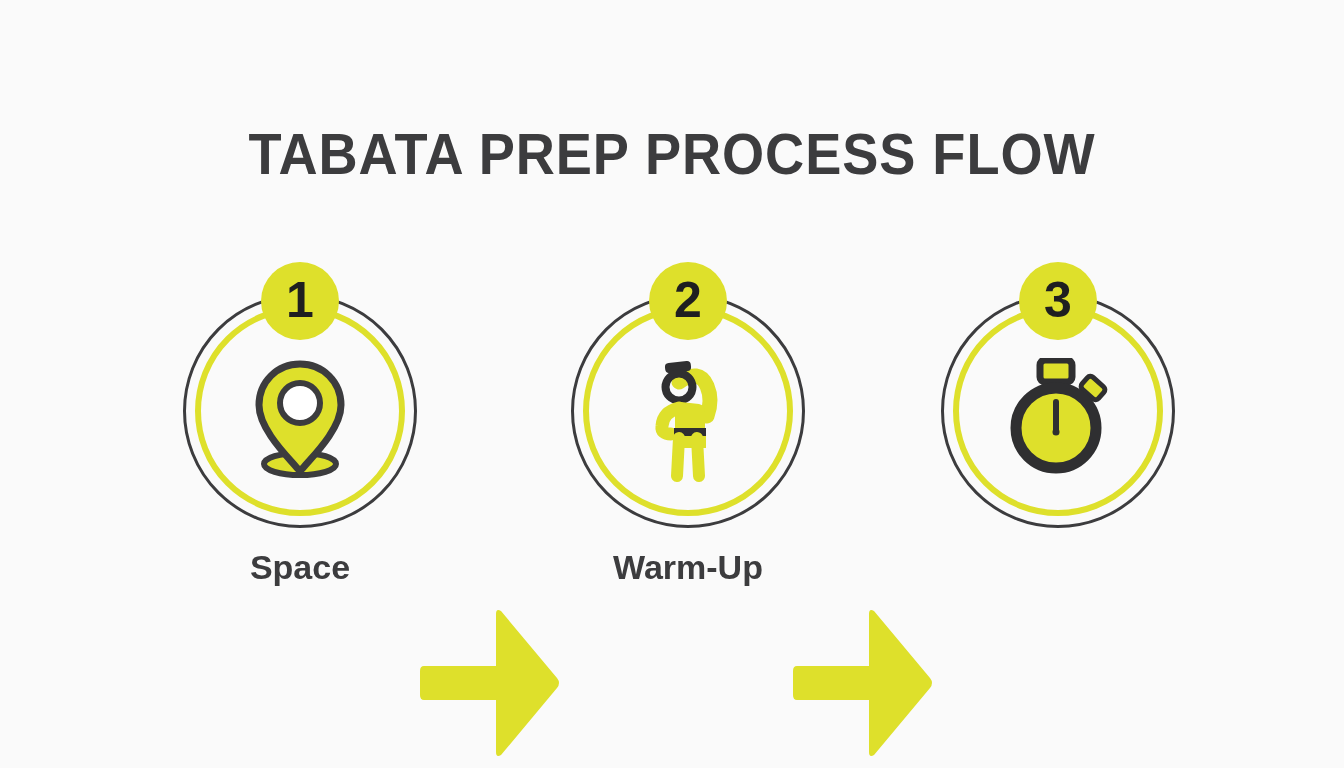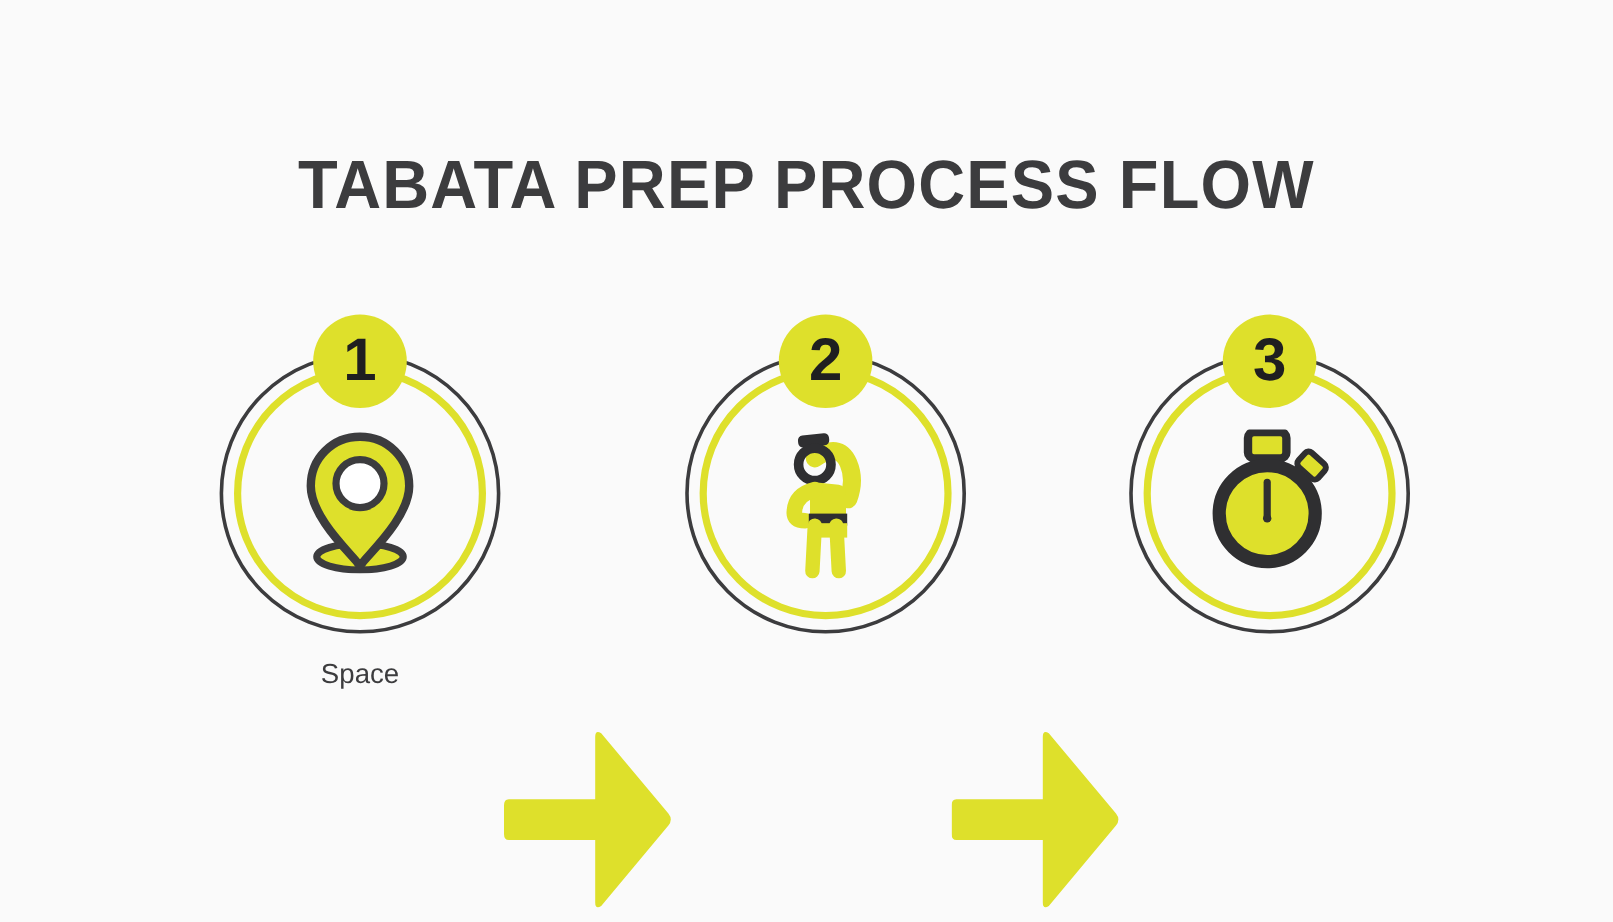--- a/index.html
+++ b/index.html
@@ -121,22 +121,22 @@
   }
 
   
   .step-label {
     position: absolute;
     top: 288px;
     left: 0;
     width: 250px;
     text-align: center;
     font-family: "Liberation Sans", sans-serif;
-    font-size: 23px;
-    font-weight: normal;
+    font-size: 34px;
+    font-weight: bold;
     color: #3c3c3e;
     white-space: nowrap;
     line-height: 1;
   }
 
   
   .arrow {
     position: absolute;
     top: 342px;
     width: 142px;
@@ -206,20 +206,21 @@
           <path d="M34 54 Q18 58 17 72 Q16 80 26 80" fill="none" stroke="#dee02b" stroke-width="13" stroke-linecap="round"></path>
 
           <rect x="29" y="74" width="32" height="10" fill="#2f2f31"></rect>
 
           <path d="M34 84 L32 122" fill="none" stroke="#dee02b" stroke-width="12" stroke-linecap="round"></path>
           <path d="M52 84 L54 122" fill="none" stroke="#dee02b" stroke-width="12" stroke-linecap="round"></path>
           <rect x="29" y="82" width="32" height="12" fill="#dee02b"></rect>
         </svg>
       </div>
 
+      <div class="step-label">Warm-Up</div>
     </div>
 
     <div class="arrow arrow-2">
       <svg width="142" height="158" viewBox="0 0 142 158" xmlns="http://www.w3.org/2000/svg">
         <path d="M4 62 L76 62 L76 10 Q76 4 81 7 L137 74 Q141 79 137 84 L81 151 Q76 154 76 148 L76 96 L4 96 Q0 96 0 91 L0 67 Q0 62 4 62 Z" fill="#dee02b"></path>
       </svg>
     </div>
 
     <div class="step step-3">
       <div class="ring-wrap">

